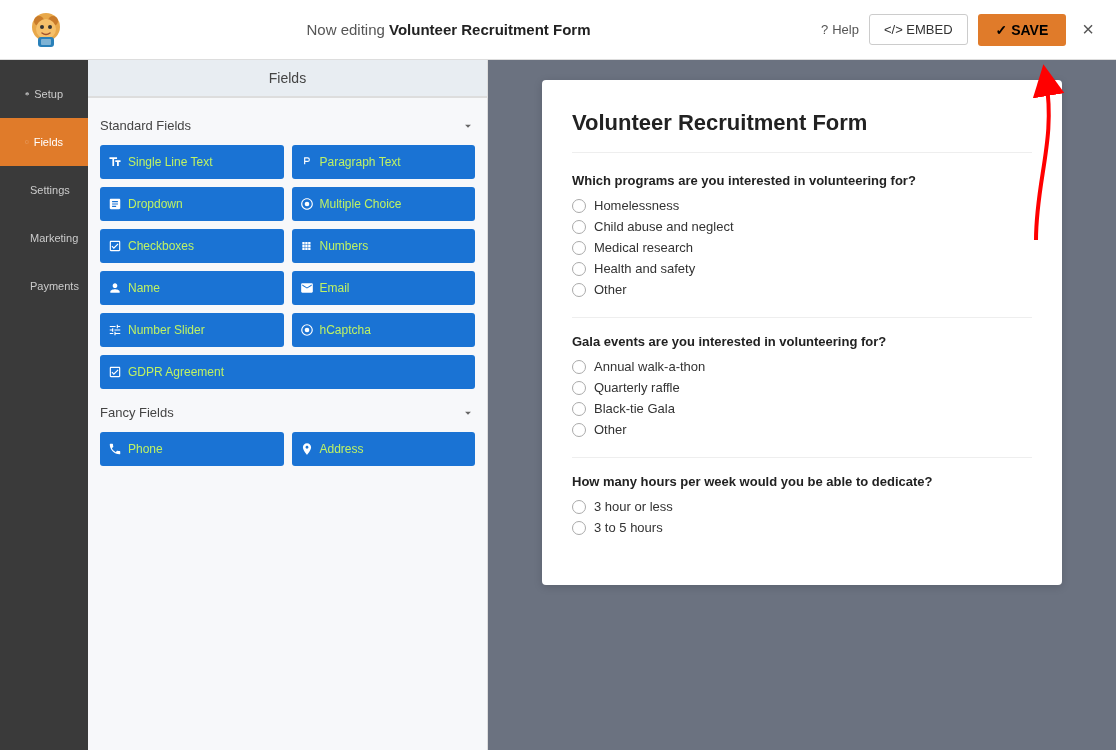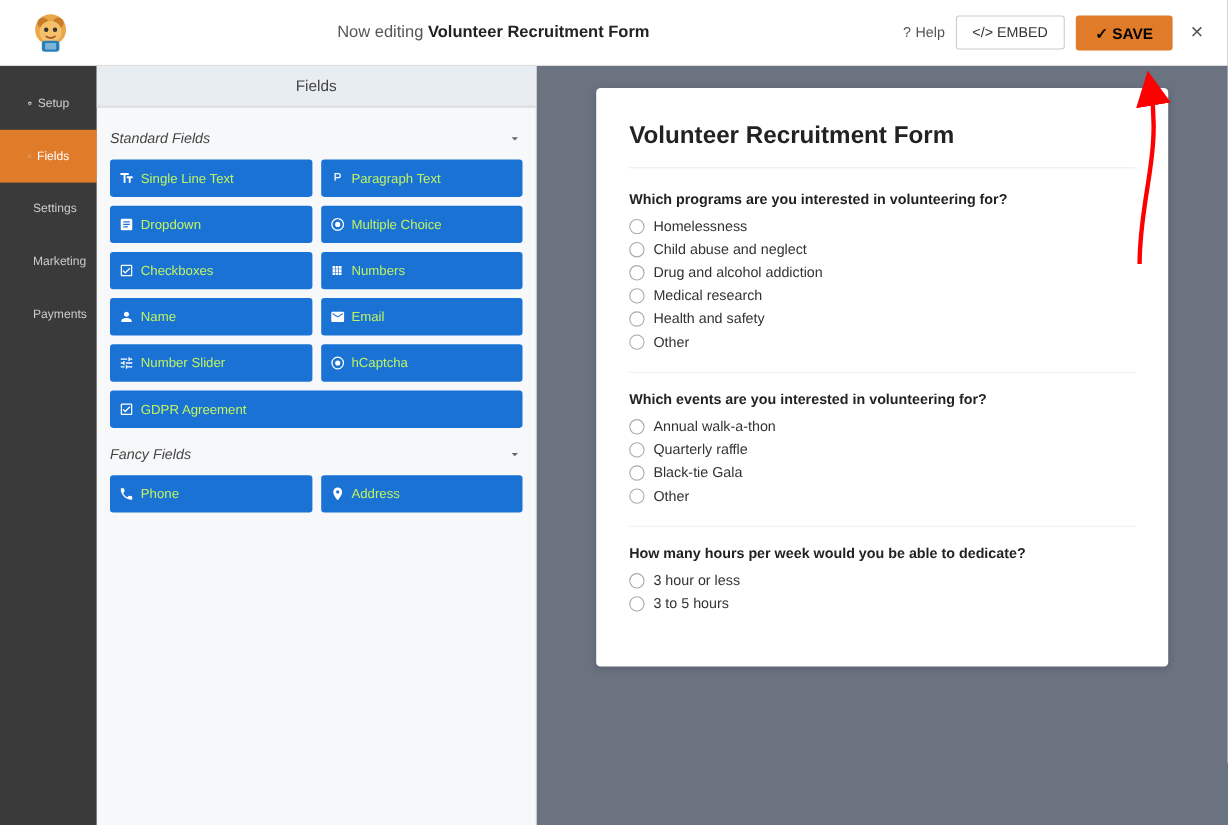--- a/index.html
+++ b/index.html
@@ -161,21 +161,20 @@
     }
 
     .section-header {
       display: flex;
       justify-content: space-between;
       align-items: center;
       margin-bottom: 12px;
       margin-top: 8px;
       color: #444;
       font-size: 13px;
-      font-style: italic;
     }
     .section-header svg { width: 14px; height: 14px; fill: #666; }
 
     .field-buttons-grid {
       display: grid;
       grid-template-columns: 1fr 1fr;
       gap: 8px;
       margin-bottom: 16px;
     }
     .field-btn {
@@ -476,39 +475,35 @@
         <div class="form-option">
           <div class="radio-circle"></div>
           <span>Homelessness</span>
         </div>
         <div class="form-option">
           <div class="radio-circle"></div>
           <span>Child abuse and neglect</span>
         </div>
         <div class="form-option">
           <div class="radio-circle"></div>
-          <span>Drug and alcohol addiction</span>
-        </div>
-        <div class="form-option">
-          <div class="radio-circle"></div>
           <span>Medical research</span>
         </div>
         <div class="form-option">
           <div class="radio-circle"></div>
           <span>Health and safety</span>
         </div>
         <div class="form-option">
           <div class="radio-circle"></div>
           <span>Other</span>
         </div>
       </div>
 
       <hr class="form-divider">
 
-      <div class="form-question">Which events are you interested in volunteering for?</div>
+      <div class="form-question">Gala events are you interested in volunteering for?</div>
       <div class="form-options">
         <div class="form-option">
           <div class="radio-circle"></div>
           <span>Annual walk-a-thon</span>
         </div>
         <div class="form-option">
           <div class="radio-circle"></div>
           <span>Quarterly raffle</span>
         </div>
         <div class="form-option">

